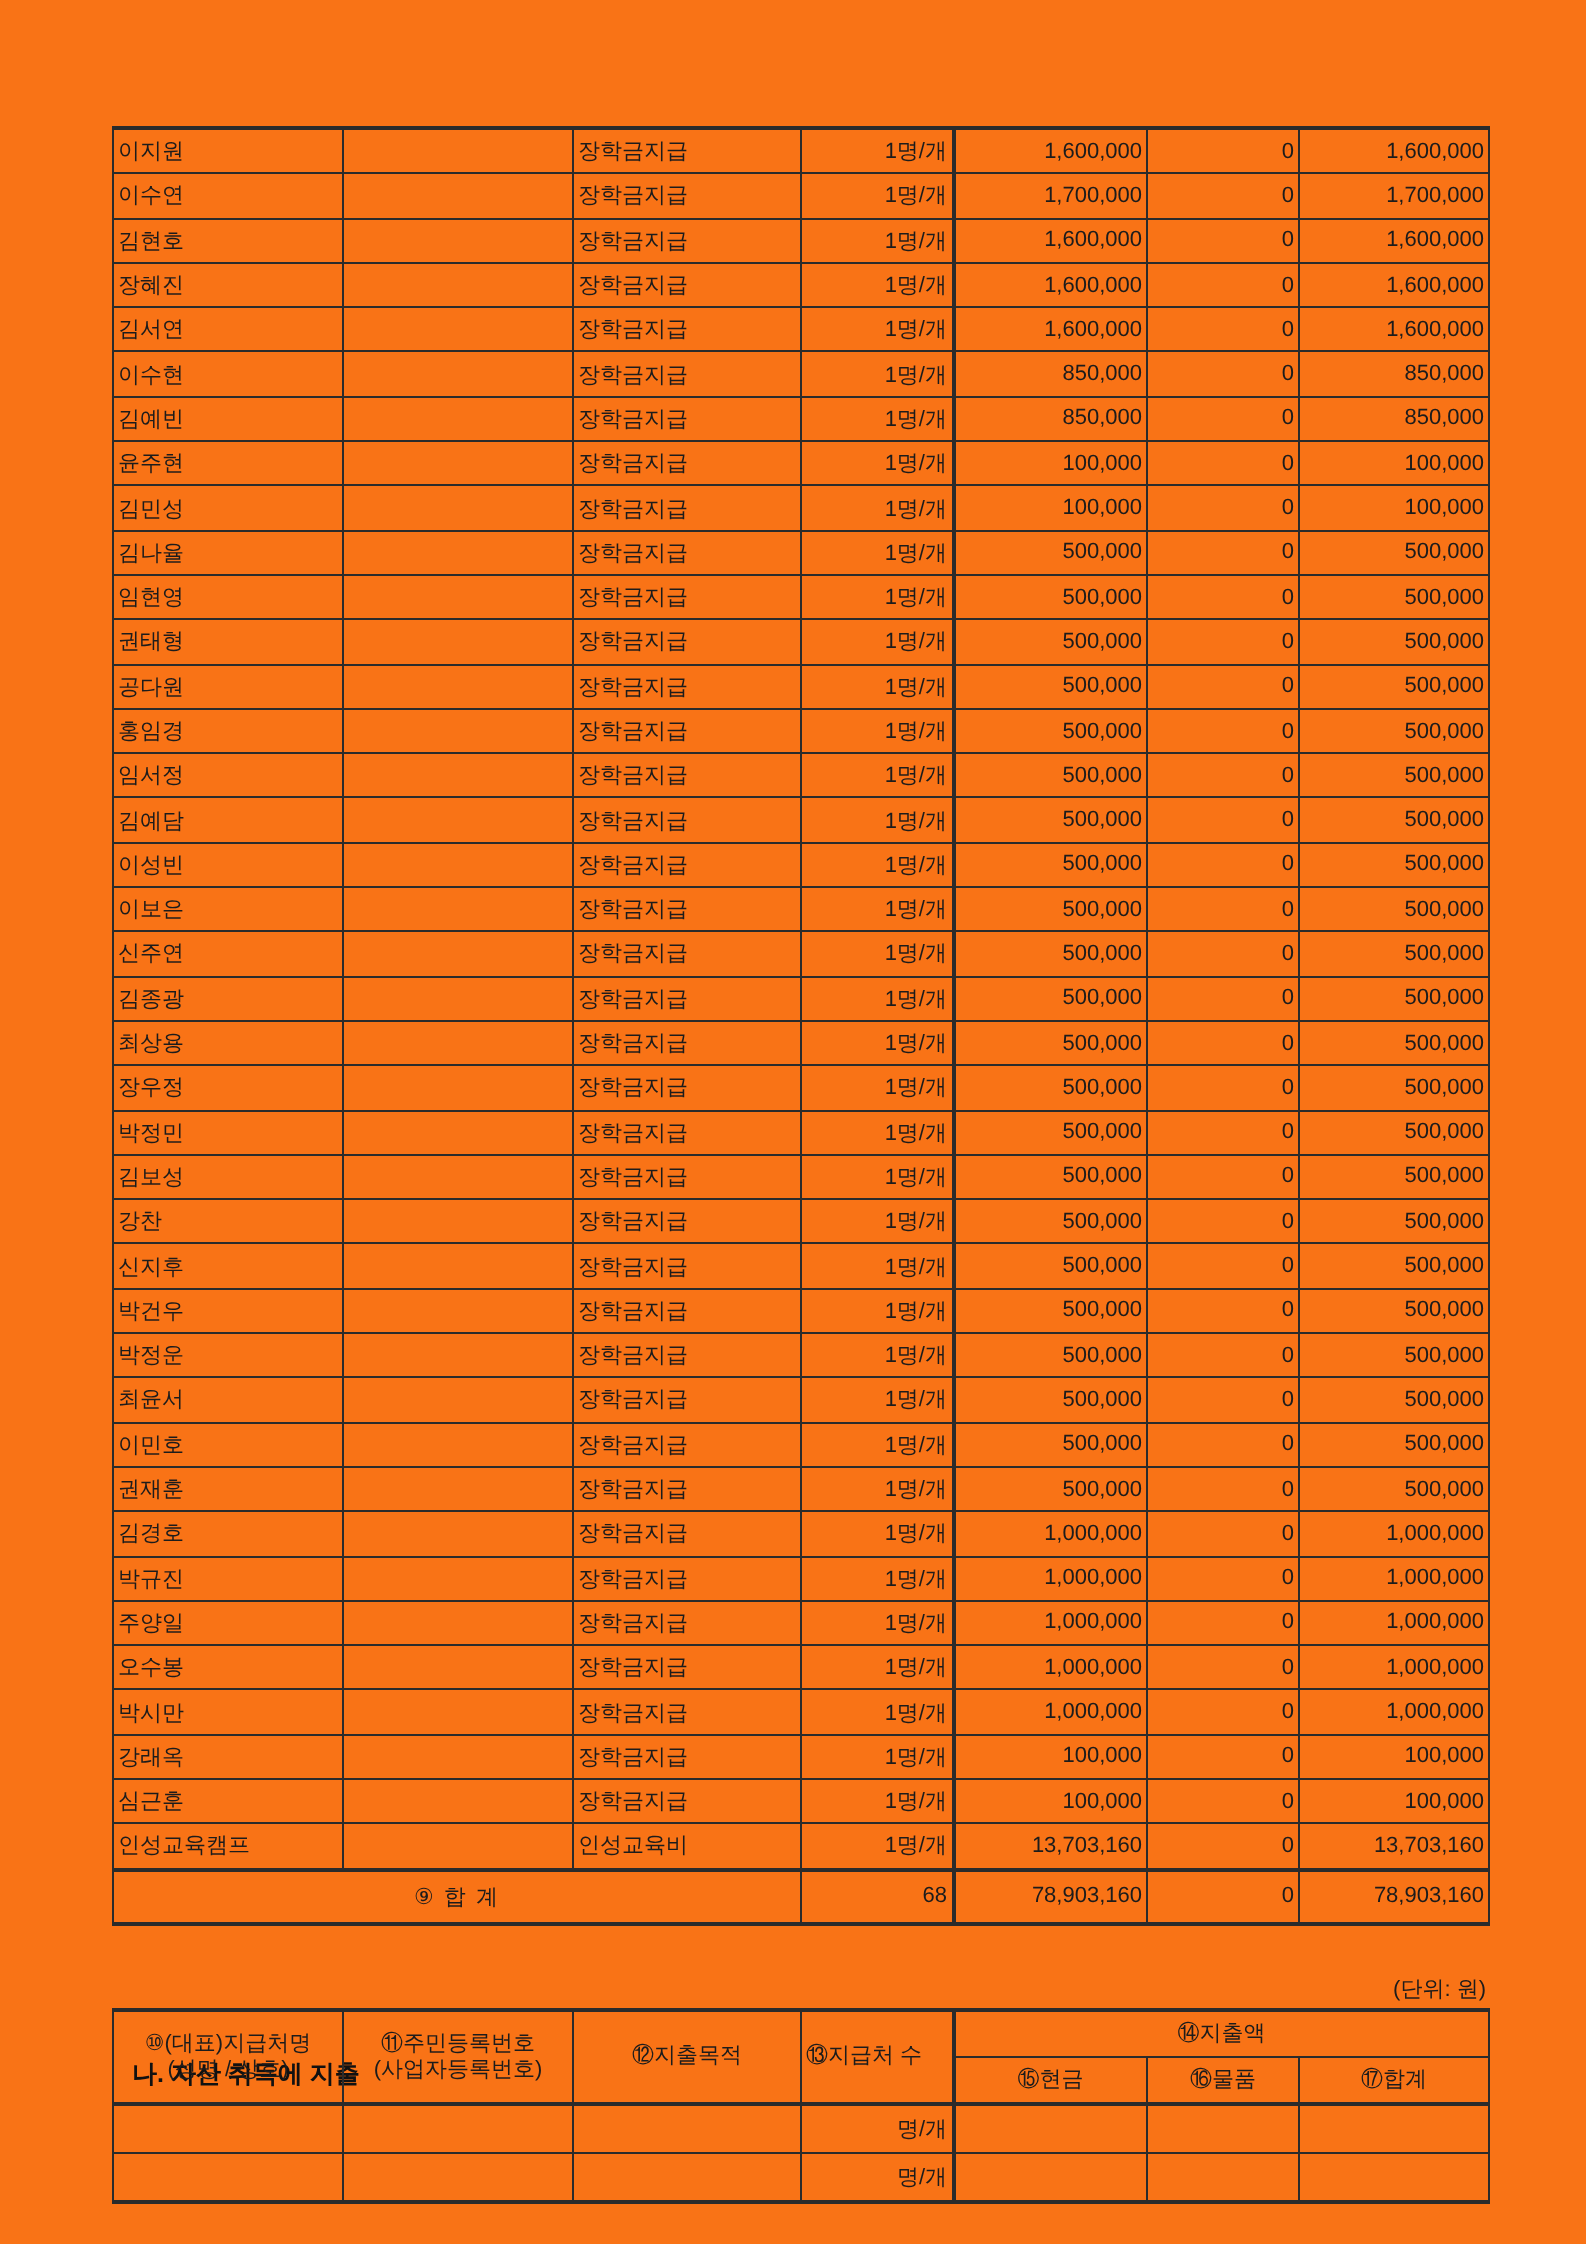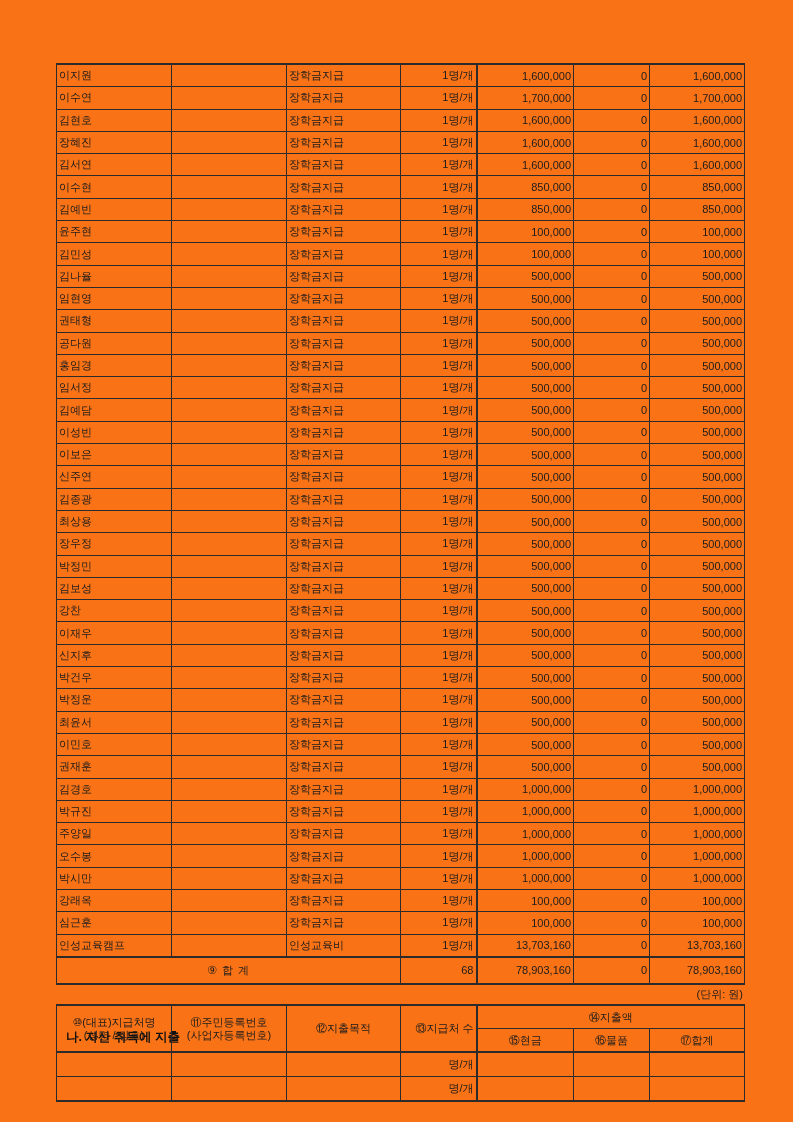--- a/index.html
+++ b/index.html
@@ -283,29 +283,20 @@
           <td class="l">김보성</td>
           <td></td>
           <td class="l">장학금지급</td>
           <td class="count-cell">1명/개</td>
           <td class="r">500,000</td>
           <td class="r">0</td>
           <td class="r">500,000</td>
         </tr>
         <tr>
           <td class="l">강찬</td>
-          <td></td>
-          <td class="l">장학금지급</td>
-          <td class="count-cell">1명/개</td>
-          <td class="r">500,000</td>
-          <td class="r">0</td>
-          <td class="r">500,000</td>
-        </tr>
-        <tr>
-          <td class="l">이재우</td>
           <td></td>
           <td class="l">장학금지급</td>
           <td class="count-cell">1명/개</td>
           <td class="r">500,000</td>
           <td class="r">0</td>
           <td class="r">500,000</td>
         </tr>
         <tr>
           <td class="l">신지후</td>
           <td></td>
@@ -459,21 +450,21 @@
       <tr class="hrow">
         <td rowspan="2" class="hb">
           <div>⑩(대표)지급처명</div>
           <div>(성명 / 상호)</div>
         </td>
         <td rowspan="2" class="hb">
           <div>⑪주민등록번호</div>
           <div>(사업자등록번호)</div>
         </td>
         <td rowspan="2" class="hb">⑫지출목적</td>
-        <td rowspan="2" class="hb count-cell" style="text-align:right;">⑬지급처 수</td>
+        <td rowspan="2" class="hb count-cell" style="text-align:left;">⑬지급처 수</td>
         <td colspan="3">⑭지출액</td>
       </tr>
       <tr class="hrow">
         <td class="hb">⑮현금</td>
         <td class="hb">⑯물품</td>
         <td class="hb">⑰합계</td>
       </tr>
       <tr class="arow">
         <td class="l"></td>
         <td></td>

